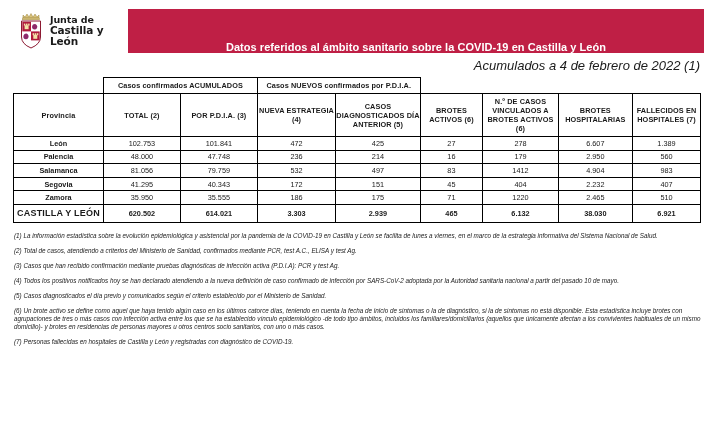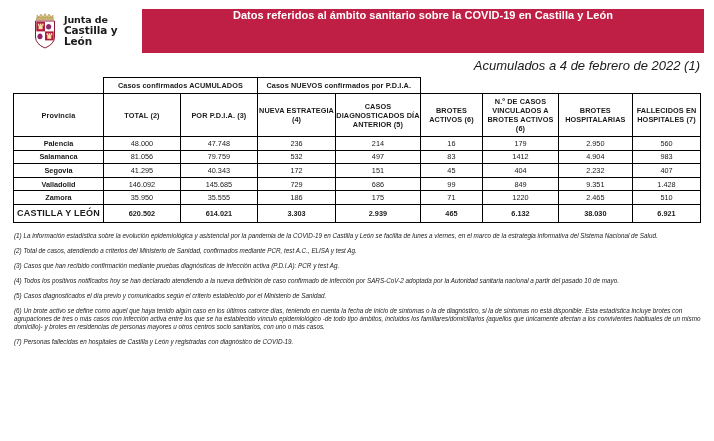--- a/index.html
+++ b/index.html
@@ -13,21 +13,21 @@
     overflow: hidden;
     font-family: "Liberation Sans", sans-serif;
     color: #1a1a1a;
     position: relative;
   }
 
   
   .header {
     display: flex;
     align-items: center;
-    padding: 9px 8px 0 24px;
+    padding: 9px 8px 0 10px;
     height: 52px;
     box-sizing: border-box;
     border-radius: 17px;
   }
   .logo {
     width: 108px;
     flex: 0 0 108px;
     display: flex;
     align-items: center;
     gap: 4px;
@@ -50,21 +50,21 @@
   }
   .logo-text .l2 { font-size: 10.5px; }
 
   .banner {
     flex: 1 1 auto;
     background: #bf1f45;
     height: 44px;
     margin-left: 10px;
     margin-right: 2px;
     display: flex;
-    align-items: flex-start;
+    align-items: flex-end;
     justify-content: center;
   }
   .banner-title {
     color: #ffffff;
     font-weight: bold;
     font-size: 11px;
     letter-spacing: 0.05px;
     text-align: center;
   }
 
@@ -224,20 +224,31 @@
         <th class="hdr-cell">NUEVA ESTRATEGIA (4)</th>
         <th class="hdr-cell">CASOS DIAGNOSTICADOS DÍA ANTERIOR (5)</th>
         <th class="hdr-cell">BROTES ACTIVOS (6)</th>
         <th class="hdr-cell">N.º DE CASOS VINCULADOS A BROTES ACTIVOS (6)</th>
         <th class="hdr-cell">BROTES HOSPITALARIAS</th>
         <th class="hdr-cell">FALLECIDOS EN HOSPITALES (7)</th>
       </tr>
     </thead>
     <tbody>
         <tr class="row-prov">
+          <td class="prov-name">León</td>
+          <td>102.753</td>
+          <td>101.841</td>
+          <td>472</td>
+          <td>425</td>
+          <td>27</td>
+          <td>278</td>
+          <td>6.607</td>
+          <td>1.389</td>
+        </tr>
+        <tr class="row-prov">
           <td class="prov-name">Palencia</td>
           <td>48.000</td>
           <td>47.748</td>
           <td>236</td>
           <td>214</td>
           <td>16</td>
           <td>179</td>
           <td>2.950</td>
           <td>560</td>
         </tr>
@@ -255,31 +266,20 @@
         <tr class="row-prov">
           <td class="prov-name">Segovia</td>
           <td>41.295</td>
           <td>40.343</td>
           <td>172</td>
           <td>151</td>
           <td>45</td>
           <td>404</td>
           <td>2.232</td>
           <td>407</td>
-        </tr>
-        <tr class="row-prov">
-          <td class="prov-name">Valladolid</td>
-          <td>146.092</td>
-          <td>145.685</td>
-          <td>729</td>
-          <td>686</td>
-          <td>99</td>
-          <td>849</td>
-          <td>9.351</td>
-          <td>1.428</td>
         </tr>
         <tr class="row-prov">
           <td class="prov-name">Zamora</td>
           <td>35.950</td>
           <td>35.555</td>
           <td>186</td>
           <td>175</td>
           <td>71</td>
           <td>1220</td>
           <td>2.465</td>

